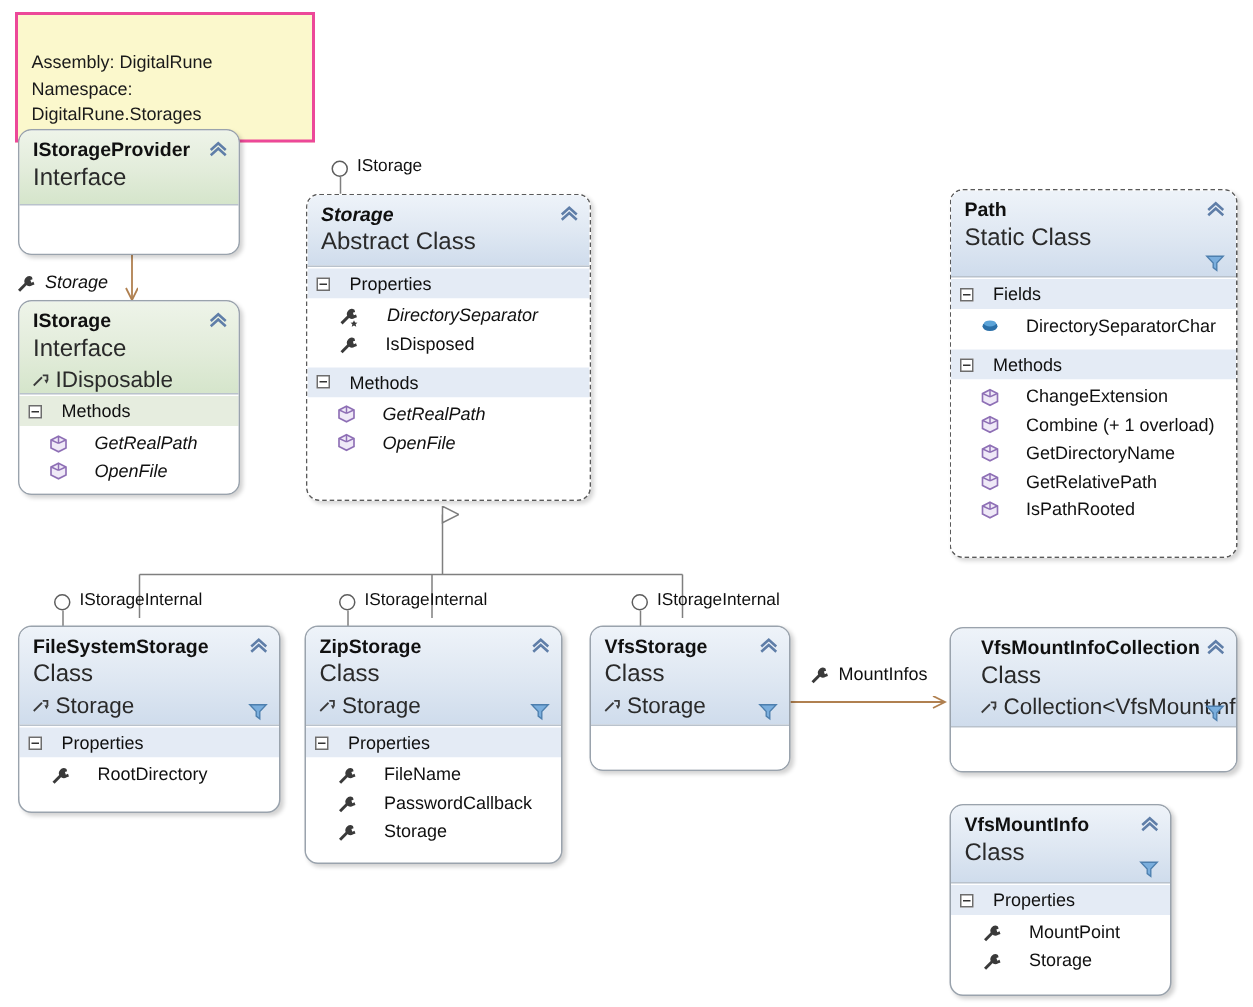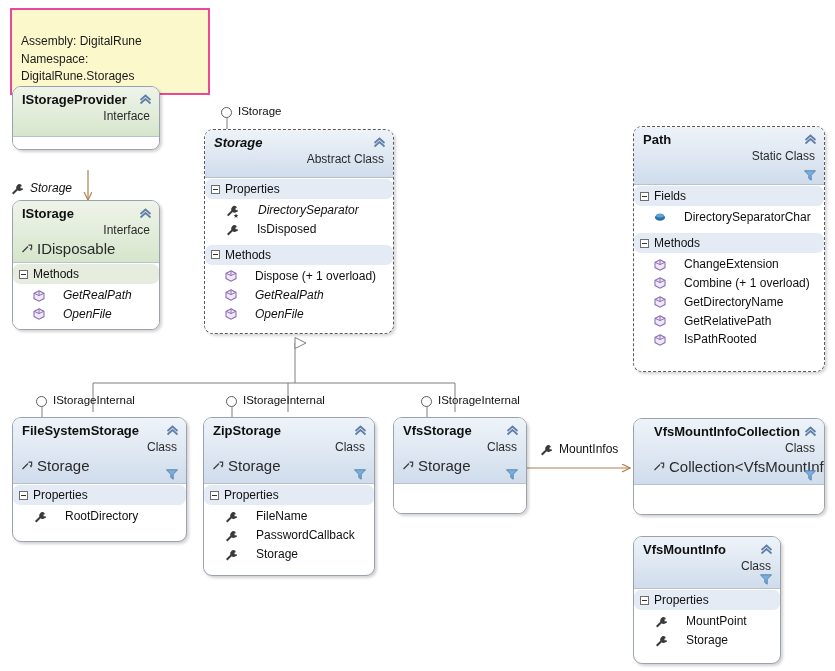--- a/index.html
+++ b/index.html
@@ -65,25 +65,24 @@
 
   .title {
     font-size: 13px;
     font-weight: bold;
     color: #101010;
     line-height: 1.15;
     padding-right: 20px;
   }
   .title.ital { font-style: italic; }
   .stereo {
-    font-size: 12px;
+    font-size: 16px;
     color: #2a2a2a;
     margin-top: 1px;
     line-height: 1.3;
-    text-align: right;
   }
   .base {
     font-size: 15px;
     color: #2a2a2a;
     margin-top: 0px;
     line-height: 1.35;
     display: flex;
     align-items: center;
     gap: 4px;
   }
@@ -102,24 +101,23 @@
   }
 
   
   .comp {
     background: #e4ebf5;
     padding: 2px 6px 2px 6px;
     font-size: 12px;
     color: #101010;
     display: flex;
     align-items: center;
-    gap: 5px;
+    gap: 13px;
     line-height: 1.35;
     border-top: 1px solid #ffffff;
-    border-radius: 7px;
   }
   .comp.green { background: #e6eddf; }
   .expander {
     width: 9px; height: 9px;
     border: 1px solid #6d6d6d;
     background: #ffffff;
     position: relative;
     flex: 0 0 auto;
   }
   .expander::before {
@@ -205,21 +203,21 @@
     <g>
       <path d="M527,468 L630,468" fill="none" stroke="#b08050" stroke-width="1.2" marker-end="url(#openArrow)"></path>
     </g>
   </svg>
 
   <div class="note" style="left:10px; top:8px; width:200px;">
     <span>Assembly: DigitalRune
 Namespace: DigitalRune.Storages</span>
   </div>
 
-  <div class="shape" style="left:12px; top:86px; width:148px; height:64px;">
+  <div class="shape" style="left:12px; top:86px; width:148px; height:84px;">
     <div class="hdr iface" style="height:50px;">
       <div class="title">IStorageProvider</div>
       <div class="stereo">Interface</div>
       <span class="chev">
         <svg class="icn" viewBox="0 0 13 11" width="13" height="11">
           <path d="M1.5,6 L6.5,1.5 L11.5,6" fill="none" stroke="#5f7ea8" stroke-width="1.7"></path>
           <path d="M1.5,9.5 L6.5,5 L11.5,9.5" fill="none" stroke="#5f7ea8" stroke-width="1.7"></path>
         </svg>
       </span>
     </div>
@@ -325,29 +323,20 @@
           </svg>
         </span>
         <span class="mname">IsDisposed</span>
       </div>
     </div>
     <div class="comp">
       <span class="expander"></span>
       <span>Methods</span>
     </div>
     <div class="members">
-      <div class="member">
-        <span>
-          <svg class="icn" viewBox="0 0 12 12" width="12" height="12">
-            <path d="M6,0.8 L11,3.4 L11,8.6 L6,11.2 L1,8.6 L1,3.4 Z" fill="#efe9f7" stroke="#8e6fb5" stroke-width="1.1"></path>
-            <path d="M6,0.8 L6,5.6 M6,5.6 L1.2,3.3 M6,5.6 L10.8,3.3" stroke="#8e6fb5" stroke-width="1"></path>
-          </svg>
-        </span>
-        <span class="mname">Dispose (+ 1 overload)</span>
-      </div>
       <div class="member ital">
         <span>
           <svg class="icn" viewBox="0 0 12 12" width="12" height="12">
             <path d="M6,0.8 L11,3.4 L11,8.6 L6,11.2 L1,8.6 L1,3.4 Z" fill="#efe9f7" stroke="#8e6fb5" stroke-width="1.1"></path>
             <path d="M6,0.8 L6,5.6 M6,5.6 L1.2,3.3 M6,5.6 L10.8,3.3" stroke="#8e6fb5" stroke-width="1"></path>
           </svg>
         </span>
         <span class="mname">GetRealPath</span>
       </div>
       <div class="member ital">

